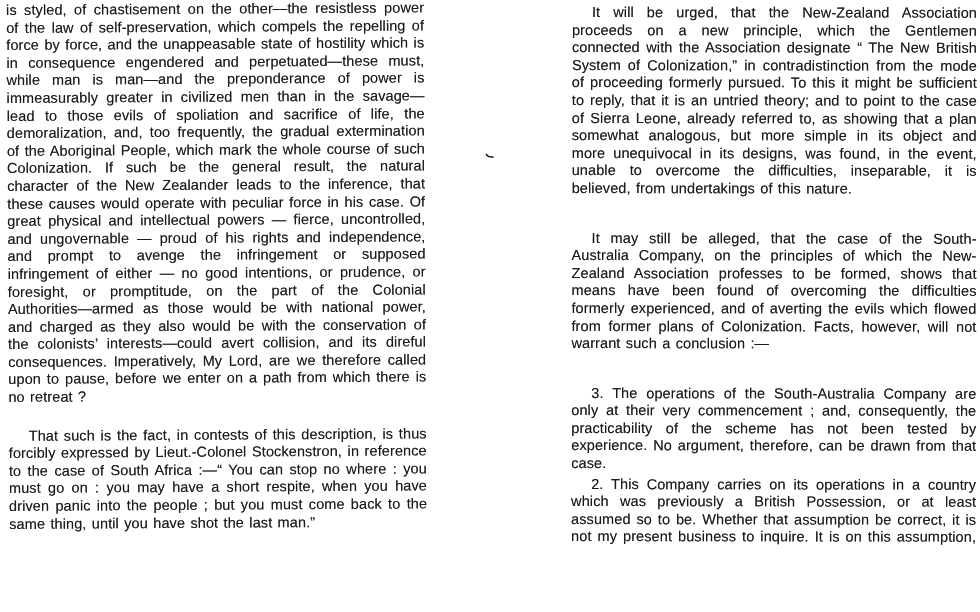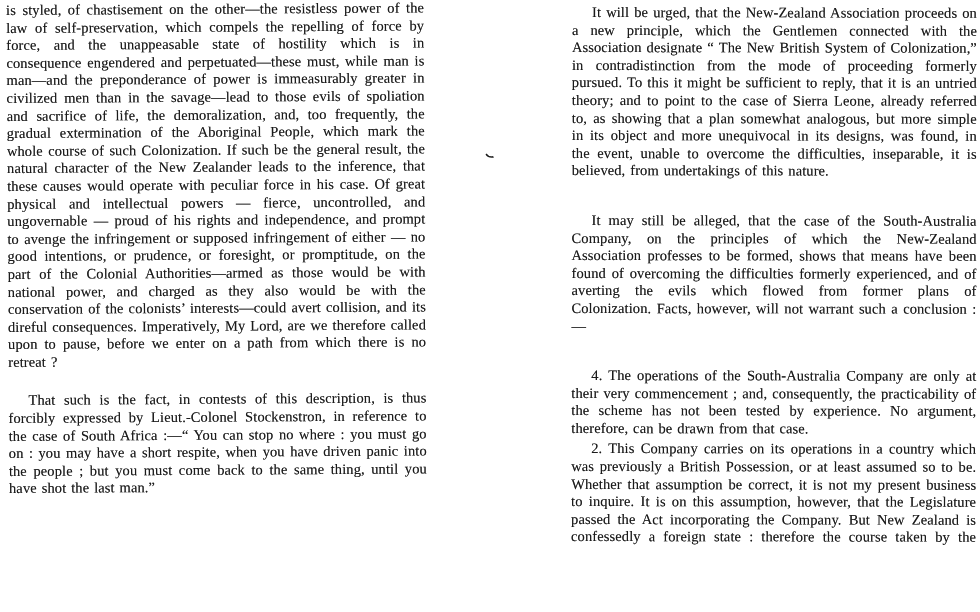--- a/index.html
+++ b/index.html
@@ -6,21 +6,21 @@
     margin: 0;
     padding: 0;
     background: #ffffff;
   }
   .page {
     position: relative;
     width: 980px;
     height: 546px;
     background: #ffffff;
     overflow: hidden;
-    font-family: Liberation Serif, serif;
+    font-family: Liberation Sans, sans-serif;
     color: #1b1b1b;
   }
   .column {
     position: absolute;
     top: 0;
     text-align: justify;
     font-size: 14.5px;
     line-height: 17.6px;
     letter-spacing: 0.1px;
     word-spacing: 1.2px;
@@ -65,21 +65,21 @@
 <div class="page">
 
   <div class="column column-left">
     <p class="para no-indent">is styled, of chastisement on the other—the resistless power of the law of self-preservation, which compels the repelling of force by force, and the unappeasable state of hostility which is in consequence engendered and perpetuated—these must, while man is man—and the preponderance of power is immeasurably greater in civilized men than in the savage—lead to those evils of spoliation and sacrifice of life, the demoralization, and, too frequently, the gradual extermination of the Aboriginal People, which mark the whole course of such Colonization.  If such be the general result, the natural character of the New Zealander leads to the inference, that these causes would operate with peculiar force in his case.  Of great physical and intellectual powers — fierce, uncontrolled, and ungovernable — proud of his rights and independence, and prompt to avenge the infringement or supposed infringement of either — no good intentions, or prudence, or foresight, or promptitude, on the part of the Colonial Authorities—armed as those would be with national power, and charged as they also would be with the conservation of the colonists’ interests—could avert collision, and its direful consequences.  Imperatively, My Lord, are we therefore called upon to pause, before we enter on a path from which there is no retreat ?</p>
     <p class="para indent gap-large">That such is the fact, in contests of this description, is thus forcibly expressed by Lieut.-Colonel Stockenstron, in reference to the case of South Africa :—“ You can stop no where :  you must go on :  you may have a short respite, when you have driven panic into the people ;  but you must come back to the same thing, until you have shot the last man.”</p>
   </div>
 
   <div class="column column-right">
     <p class="para indent">It will be urged, that the New-Zealand Association proceeds on a new principle, which the Gentlemen connected with the Association designate “ The New British System of Colonization,” in contradistinction from the mode of proceeding formerly pursued.  To this it might be sufficient to reply, that it is an untried theory; and to point to the case of Sierra Leone, already referred to, as showing that a plan somewhat analogous, but more simple in its object and more unequivocal in its designs, was found, in the event, unable to overcome the difficulties, inseparable, it is believed, from undertakings of this nature.</p>
     <p class="para indent gap-medium">It may still be alleged, that the case of the South-Australia Company, on the principles of which the New-Zealand Association professes to be formed, shows that means have been found of overcoming the difficulties formerly experienced, and of averting the evils which flowed from former plans of Colonization. Facts, however, will not warrant such a conclusion :—</p>
-    <p class="para indent gap-medium">4. The operations of the South-Australia Company are only at their very commencement ;  and, consequently, the practicability of the scheme has not been tested by experience.   No argument, therefore, can be drawn from that case.</p>
+    <p class="para indent gap-medium">3. The operations of the South-Australia Company are only at their very commencement ;  and, consequently, the practicability of the scheme has not been tested by experience.   No argument, therefore, can be drawn from that case.</p>
     <p class="para indent gap-small">2. This Company carries on its operations in a country which was previously a British Possession, or at least assumed so to be.  Whether that assumption be correct, it is not my present business to inquire.  It is on this assumption, however, that the Legislature passed the Act incorporating the Company.   But New Zealand is confessedly a foreign state :  therefore the course taken by the Legislature, with regard to South</p>
   </div>
 
   <span class="ink-speck">
     <svg width="12" height="10" viewBox="0 0 12 10" xmlns="http://www.w3.org/2000/svg">
       <path d="M1.5 2.5 Q4 6.5 10 5.5 L9 4 Q5 5 2.5 1.5 Z" fill="#1b1b1b"></path>
     </svg>
   </span>
 
 </div>

